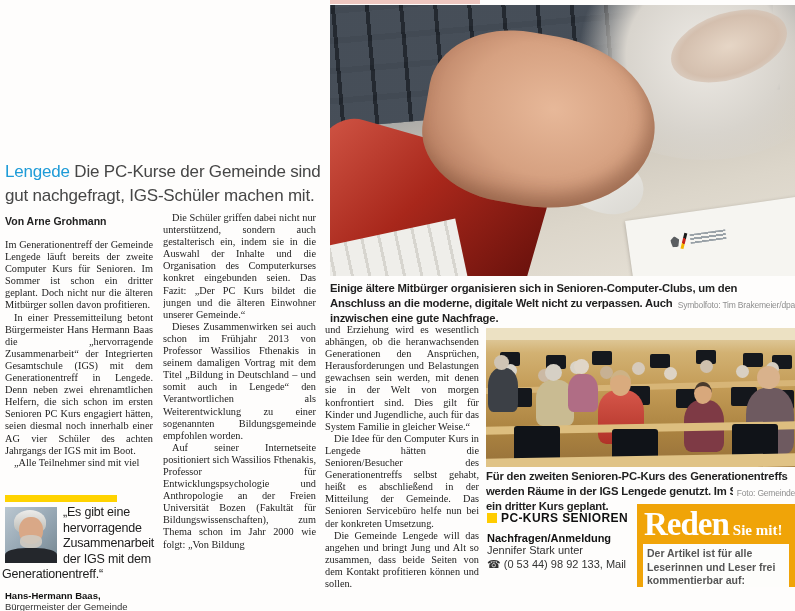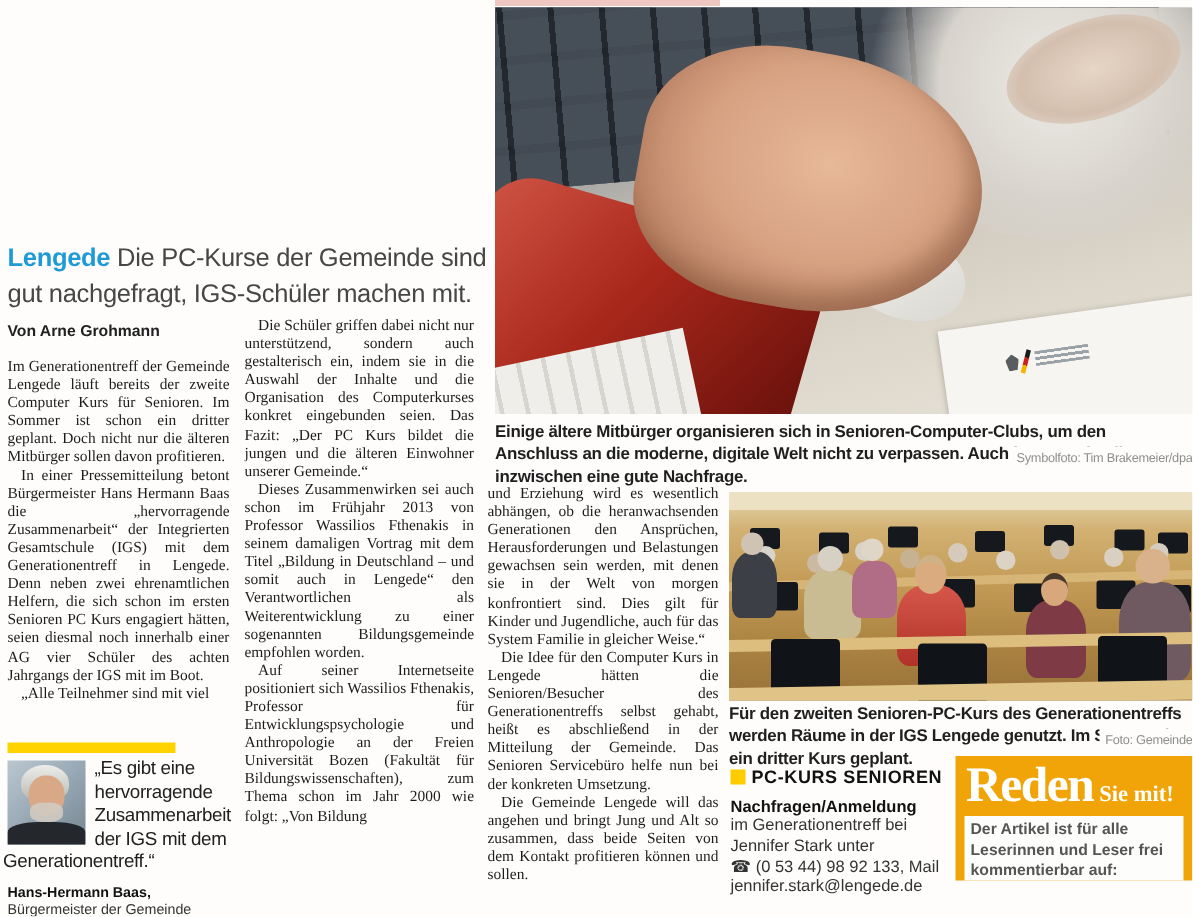--- a/index.html
+++ b/index.html
@@ -5,21 +5,21 @@
   html,body{margin:0;padding:0;background:#fff;}
   .page{position:relative;width:795px;height:611px;background:#fefdfc;overflow:hidden;
         font-family:"Liberation Sans",sans-serif;color:#1b1b1b;}
 
   
   .headline{position:absolute;left:5px;top:2px;margin:0;
     font-family:"Liberation Serif","DejaVu Serif",serif;font-weight:bold;
     font-size:45px;line-height:52px;letter-spacing:-1.5px;color:#131313;}
   .lead{position:absolute;left:5px;top:160px;width:322px;margin:0;
     font-size:17px;line-height:23.5px;color:#464646;letter-spacing:-0.2px;}
-  .kicker{font-weight:bold;color:#1e9bd7;margin-top:40px;}
+  .kicker{font-weight:normal;color:#1e9bd7;margin-top:40px;}
   .byline{position:absolute;left:5px;top:215px;font-size:10.5px;font-weight:bold;color:#222;}
 
   
   .col{position:absolute;overflow:hidden;
     font-family:"Liberation Serif","DejaVu Serif",serif;
     font-size:10.3px;line-height:12.1px;text-align:justify;color:#1c1c1c;}
   .col p{margin:0;text-indent:9px;}
   .col p.first{text-indent:0;}
   .col1{left:5px;top:239px;width:148px;height:252px;}
   .col2{left:163px;top:212px;width:153px;height:399px;}
@@ -223,24 +223,22 @@
       <span>Bürgermeister der Gemeinde Lengede</span>
     </div>
   </div>
 
   <div class="infobox">
     <div class="ib-title">
       <span class="sq"></span>
       <span>PC-KURS SENIOREN</span>
     </div>
     <div class="ib-head">Nachfragen/Anmeldung</div>
-    <div class="ib-line">im Generationentreff bei</div>
     <div class="ib-line">Jennifer Stark unter</div>
     <div class="ib-line">☎ (0 53 44) 98 92 133, Mail</div>
-    <div class="ib-line">jennifer.stark@lengede.de</div>
   </div>
 
   <div class="promo">
     <div class="promo-title">
       <span class="promo-big">Reden</span>
       <span class="promo-small">Sie mit!</span>
     </div>
     <div class="promo-box">Der Artikel ist für alle Leserinnen und Leser frei kommentierbar auf:</div>
     <div class="promo-url">peiner-nachrichten.de</div>
   </div>

